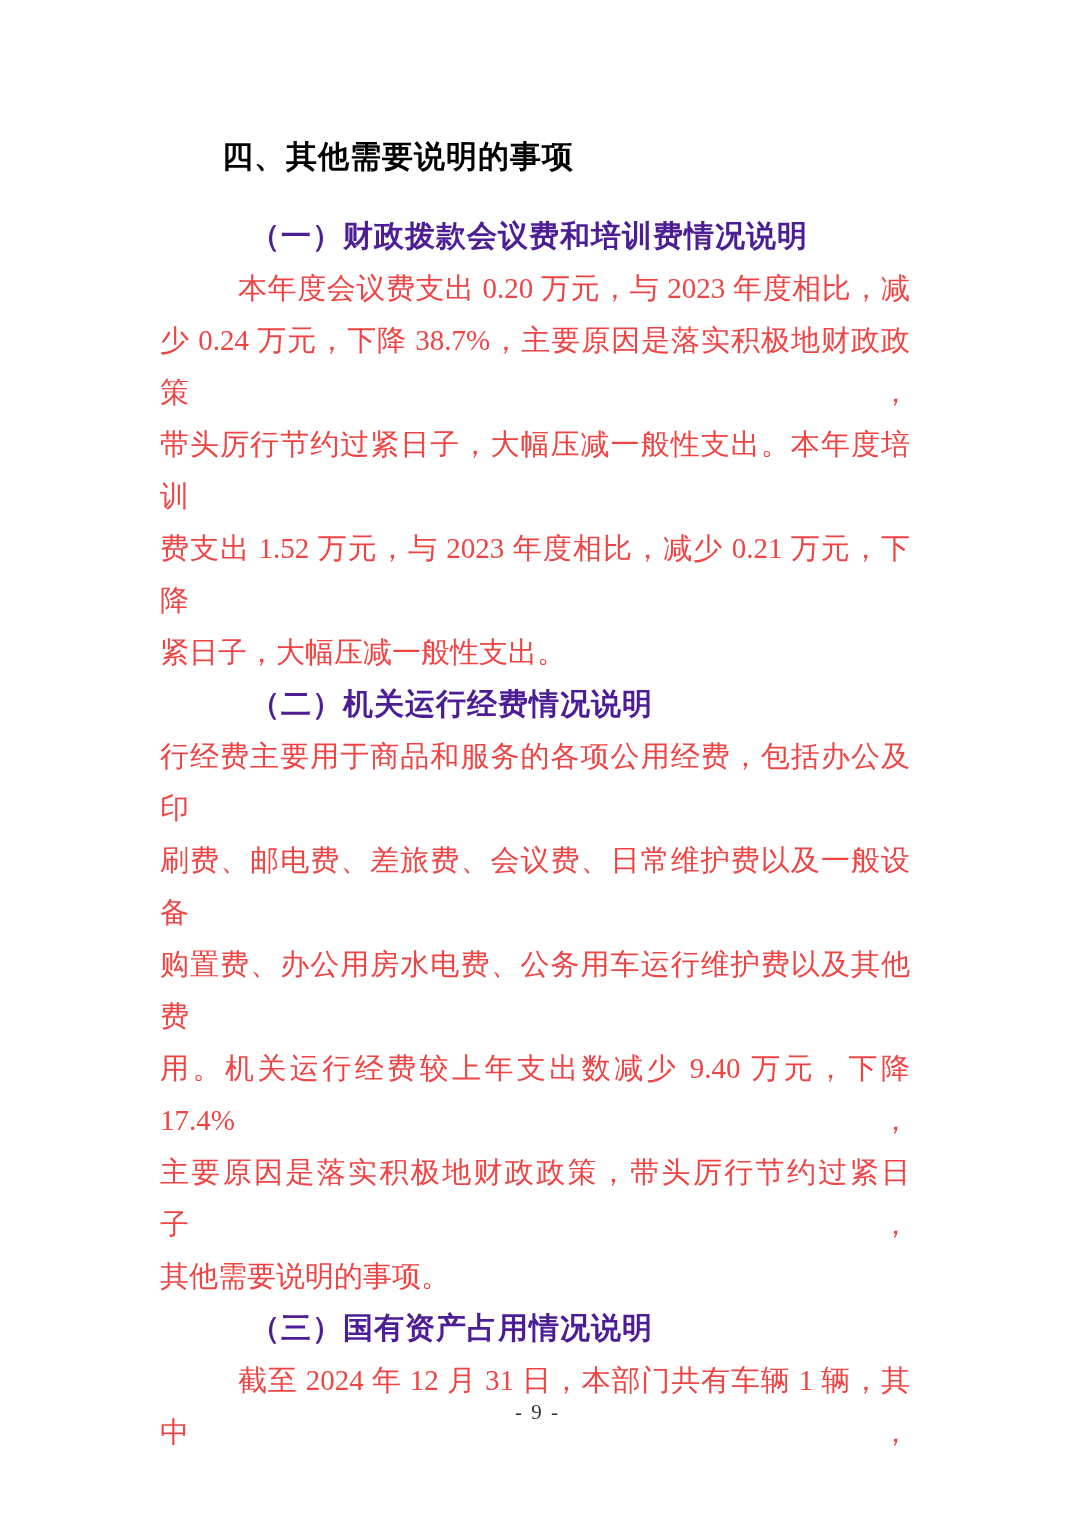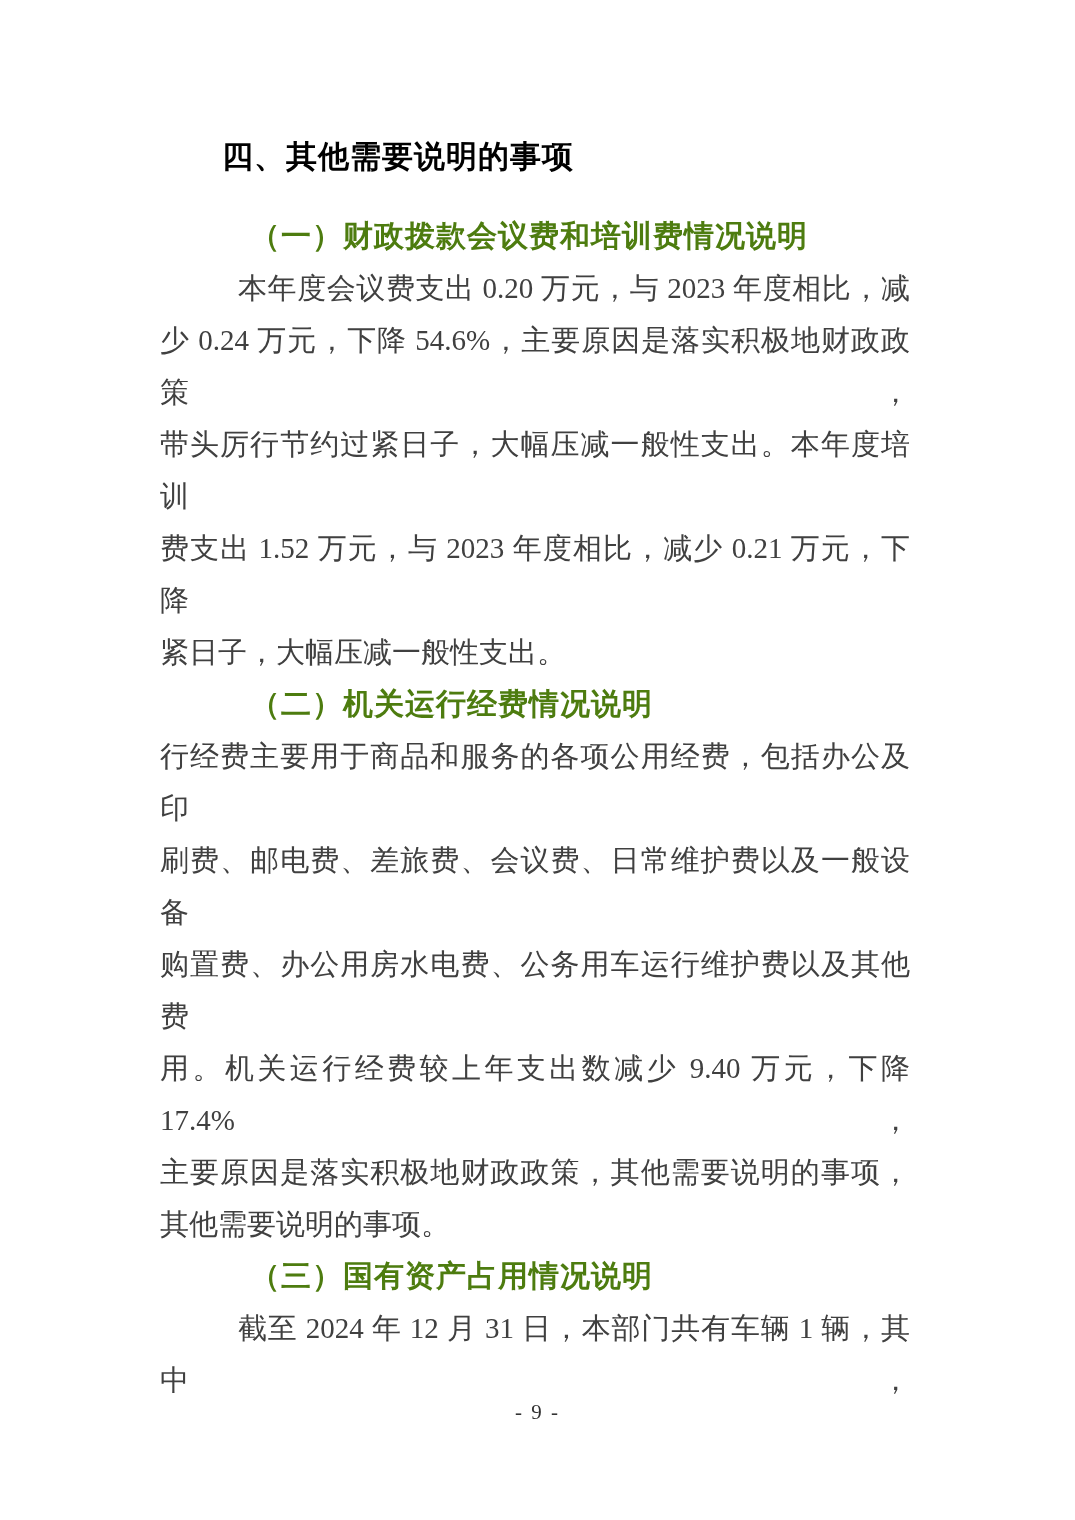--- a/index.html
+++ b/index.html
@@ -35,28 +35,28 @@
     color: #000000;
     padding-left: 62px;
     margin: 0 0 27px 0;
     letter-spacing: 1px;
   }
   .section-title {
     font-family: "Liberation Serif", "DejaVu Serif", serif;
     font-weight: bold;
     font-size: 30px;
     line-height: 52px;
-    color: #4d7c0f;
+    color: #4c1d95;
     padding-left: 90px;
     letter-spacing: 1px;
   }
   .line {
     font-size: 29px;
     line-height: 52px;
-    color: #404040;
+    color: #ef4444;
     text-align: left;
     white-space: nowrap;
   }
   .line.just {
     white-space: normal;
     text-align: justify;
     text-align-last: justify;
   }
   .line.indent {
     text-indent: 78px;
@@ -75,29 +75,29 @@
 </style>
 </head>
 <body>
 
 <div class="page">
   <div class="content">
     <div class="doc-heading">四、其他需要说明的事项</div>
     <div>
         <div class="section-title">（一）财政拨款会议费和培训费情况说明</div>
         <div class="line indent just">本年度会议费支出 0.20 万元，与 2023 年度相比，减</div>
-        <div class="line just">少 0.24 万元，下降 54.6%，主要原因是落实积极地财政政策，</div>
+        <div class="line just">少 0.24 万元，下降 38.7%，主要原因是落实积极地财政政策，</div>
         <div class="line just">带头厉行节约过紧日子，大幅压减一般性支出。本年度培训</div>
         <div class="line just">费支出 1.52 万元，与 2023 年度相比，减少 0.21 万元，下降</div>
         <div class="line">紧日子，大幅压减一般性支出。</div>
         <div class="section-title">（二）机关运行经费情况说明</div>
         <div class="line just">行经费主要用于商品和服务的各项公用经费，包括办公及印</div>
         <div class="line just">刷费、邮电费、差旅费、会议费、日常维护费以及一般设备</div>
         <div class="line just">购置费、办公用房水电费、公务用车运行维护费以及其他费</div>
         <div class="line just">用。机关运行经费较上年支出数减少 9.40 万元，下降 17.4%，</div>
-        <div class="line just">主要原因是落实积极地财政政策，其他需要说明的事项，</div>
+        <div class="line just">主要原因是落实积极地财政政策，带头厉行节约过紧日子，</div>
         <div class="line">其他需要说明的事项。</div>
         <div class="section-title">（三）国有资产占用情况说明</div>
         <div class="line indent just">截至 2024 年 12 月 31 日，本部门共有车辆 1 辆，其中，</div>
       </div>
   </div>
   <div class="footer">- 9 -</div>
 </div>
 
 </body></html>

